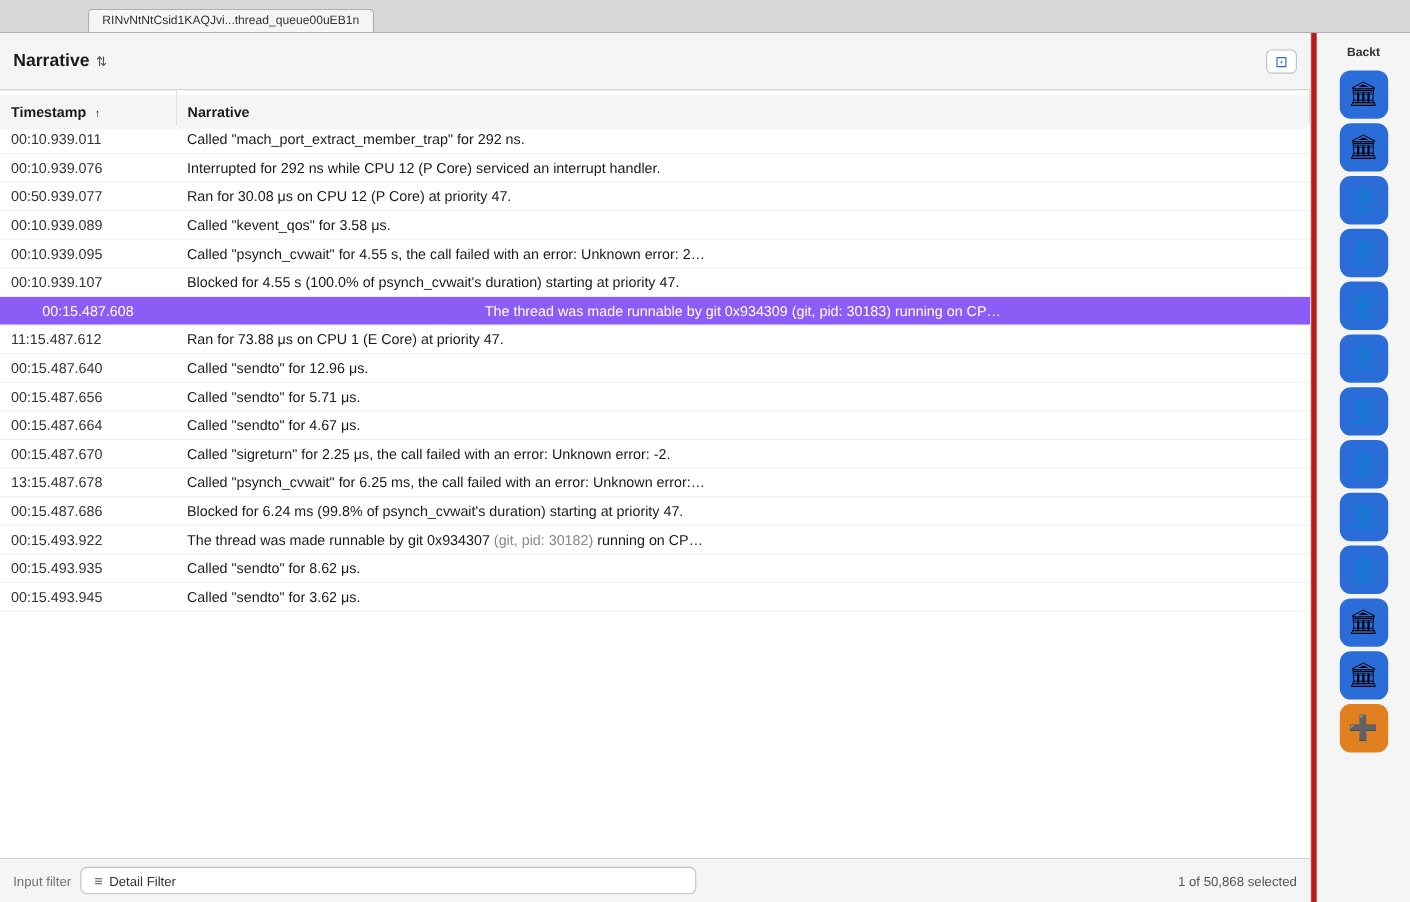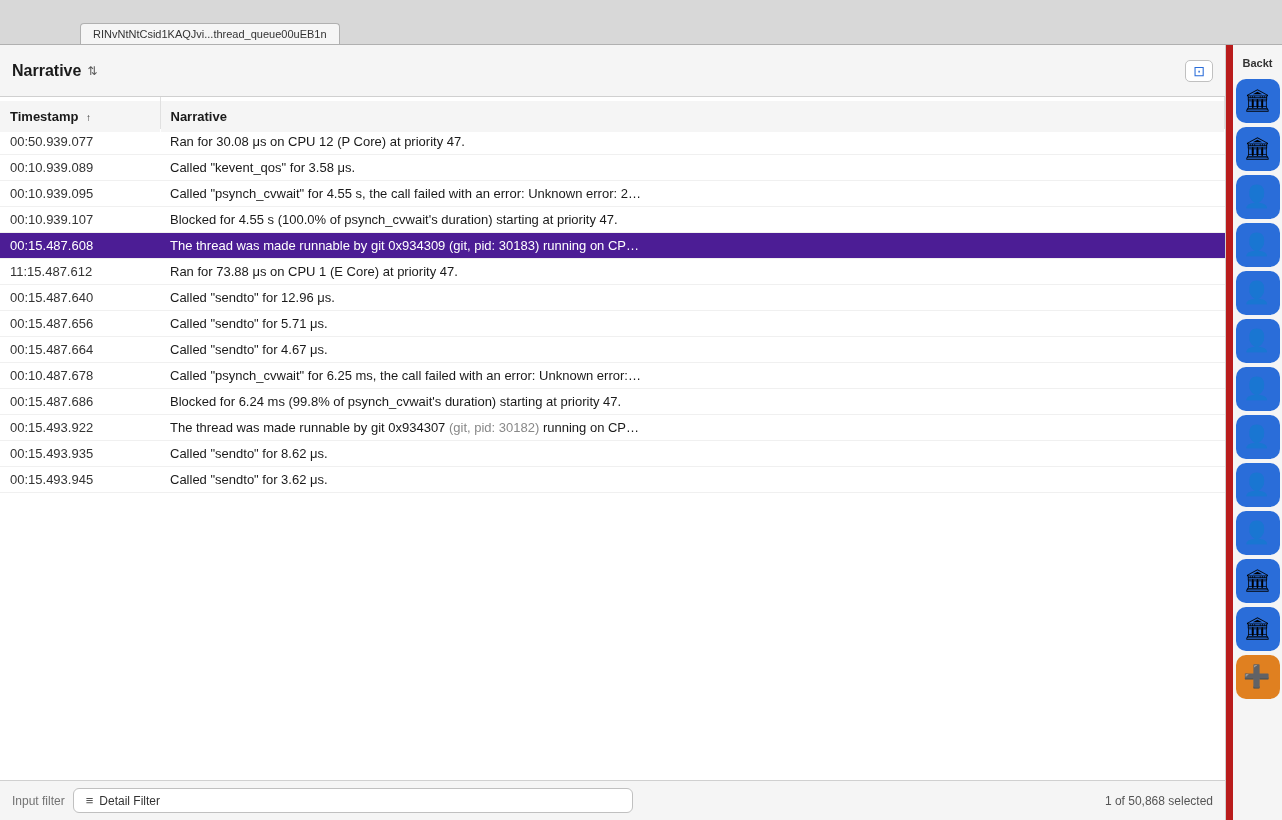--- a/index.html
+++ b/index.html
@@ -13,21 +13,21 @@
       background: #f0f0f0;
       width: 1282px;
       height: 820px;
       overflow: hidden;
       display: flex;
       flex-direction: column;
     }
 
     
     .tab-bar {
-      height: 45px;
+      height: 30px;
       background: #d8d8d8;
       border-bottom: 1px solid #b0b0b0;
       display: flex;
       align-items: flex-end;
       padding-left: 80px;
     }
 
     .tab-item {
       background: #f5f5f5;
       border: 1px solid #b0b0b0;
@@ -172,22 +172,23 @@
       min-width: 160px;
       color: #333;
       font-variant-numeric: tabular-nums;
     }
 
     td.narrative-text {
       max-width: 0;
     }
 
     tr.selected td {
-      background: #4c1d95;
+      background: #8b5cf6;
       color: #ffffff;
+      text-align: center;
     }
 
     
     .bottom-bar {
       height: 40px;
       background: #f5f5f5;
       border-top: 1px solid #d0d0d0;
       display: flex;
       align-items: center;
       padding: 0 12px;
@@ -222,23 +223,23 @@
 
     .selection-count {
       margin-left: auto;
       font-size: 12px;
       color: #555;
       text-align: right;
     }
 
     
     .right-sidebar {
-      width: 56px;
+      width: 90px;
       background: #f5f5f5;
-      border-left: 7px solid #b91c1c;
+      border-left: 5px solid #b91c1c;
       display: flex;
       flex-direction: column;
       align-items: center;
       padding: 8px 0;
       gap: 6px;
       overflow-y: auto;
     }
 
     .sidebar-icon-btn {
       width: 44px;
@@ -307,20 +308,28 @@
         <thead>
           <tr>
             <th class="timestamp-col">
               <span>Timestamp</span>
               <span class="sort-arrow">↑</span>
             </th>
             <th class="narrative-col">Narrative</th>
           </tr>
         </thead>
         <tbody id="table-body">
+        <tr>
+              <td class="timestamp">00:10.939.011</td>
+              <td class="narrative-text">Called "mach_port_extract_member_trap" for 292 ns.</td>
+            </tr>
+            <tr>
+              <td class="timestamp">00:10.939.076</td>
+              <td class="narrative-text">Interrupted for 292 ns while CPU 12 (P Core) serviced an interrupt handler.</td>
+            </tr>
             <tr>
               <td class="timestamp">00:50.939.077</td>
               <td class="narrative-text">Ran for 30.08 μs on CPU 12 (P Core) at priority 47.</td>
             </tr>
             <tr>
               <td class="timestamp">00:10.939.089</td>
               <td class="narrative-text">Called "kevent_qos" for 3.58 μs.</td>
             </tr>
             <tr>
               <td class="timestamp">00:10.939.095</td>
@@ -344,21 +353,25 @@
             </tr>
             <tr>
               <td class="timestamp">00:15.487.656</td>
               <td class="narrative-text">Called "sendto" for 5.71 μs.</td>
             </tr>
             <tr>
               <td class="timestamp">00:15.487.664</td>
               <td class="narrative-text">Called "sendto" for 4.67 μs.</td>
             </tr>
             <tr>
-              <td class="timestamp">00:10.487.678</td>
+              <td class="timestamp">00:15.487.670</td>
+              <td class="narrative-text">Called "sigreturn" for 2.25 μs, the call failed with an error: Unknown error: -2.</td>
+            </tr>
+            <tr>
+              <td class="timestamp">13:15.487.678</td>
               <td class="narrative-text">Called "psynch_cvwait" for 6.25 ms, the call failed with an error: Unknown error:…</td>
             </tr>
             <tr>
               <td class="timestamp">00:15.487.686</td>
               <td class="narrative-text">Blocked for 6.24 ms (99.8% of psynch_cvwait's duration) starting at priority 47.</td>
             </tr>
             <tr>
               <td class="timestamp">00:15.493.922</td>
               <td class="narrative-text">The thread was made runnable by git  0x934307 <span style="color:#888">(git, pid: 30182)</span>  running on CP…</td>
             </tr>

